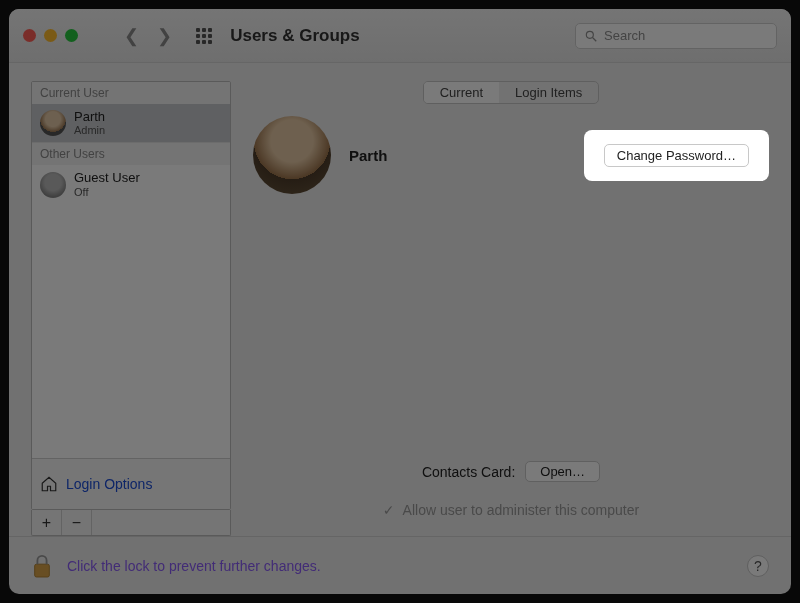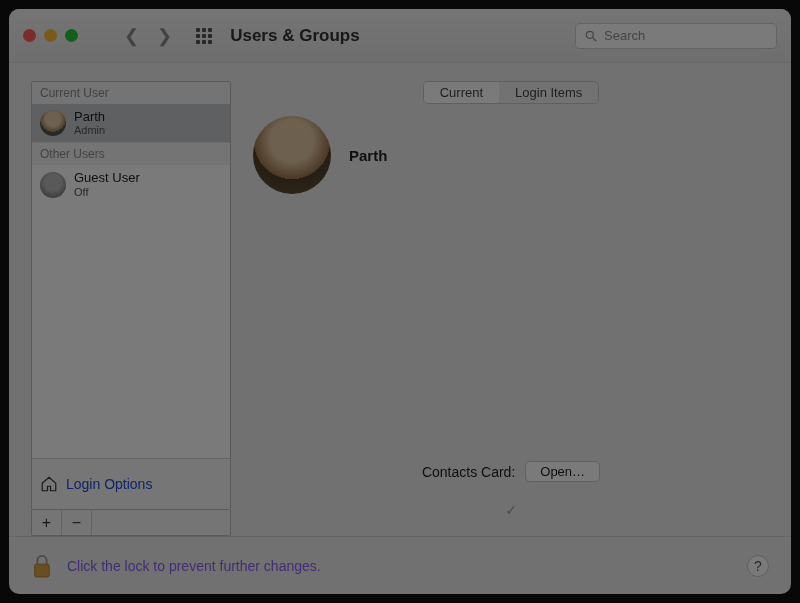--- a/index.html
+++ b/index.html
@@ -129,28 +129,32 @@
     </div>
 
     <div class="main">
       <div class="tabs">
         <div class="tab active">Current</div>
         <div class="tab">Login Items</div>
       </div>
       <div class="mainhead">
         <div class="bigav"></div>
         <div class="mainname">Parth</div>
+        <div class="cpwrap">
+          <button class="changepw">Change Password…</button>
+        </div>
       </div>
       <div class="grow"></div>
       <div class="cardrow">
         <span class="lbl">Contacts Card:</span>
         <button class="openbtn">Open…</button>
       </div>
       <div class="adminrow">
         <span class="chk">✓</span>
+        <span>Allow user to administer this computer</span>
       </div>
     </div>
   </div>
 
   <div class="footer">
     <svg class="lock" viewBox="0 0 24 28">
       <rect x="4" y="12" width="16" height="14" rx="2" fill="#d9a44a" stroke="#b07f2e"></rect>
       <path d="M7 12 V8 a5 5 0 0 1 10 0 V12" fill="none" stroke="#9a9a9a" stroke-width="2"></path>
     </svg>
     <div class="foottext">Click the lock to prevent further changes.</div>

